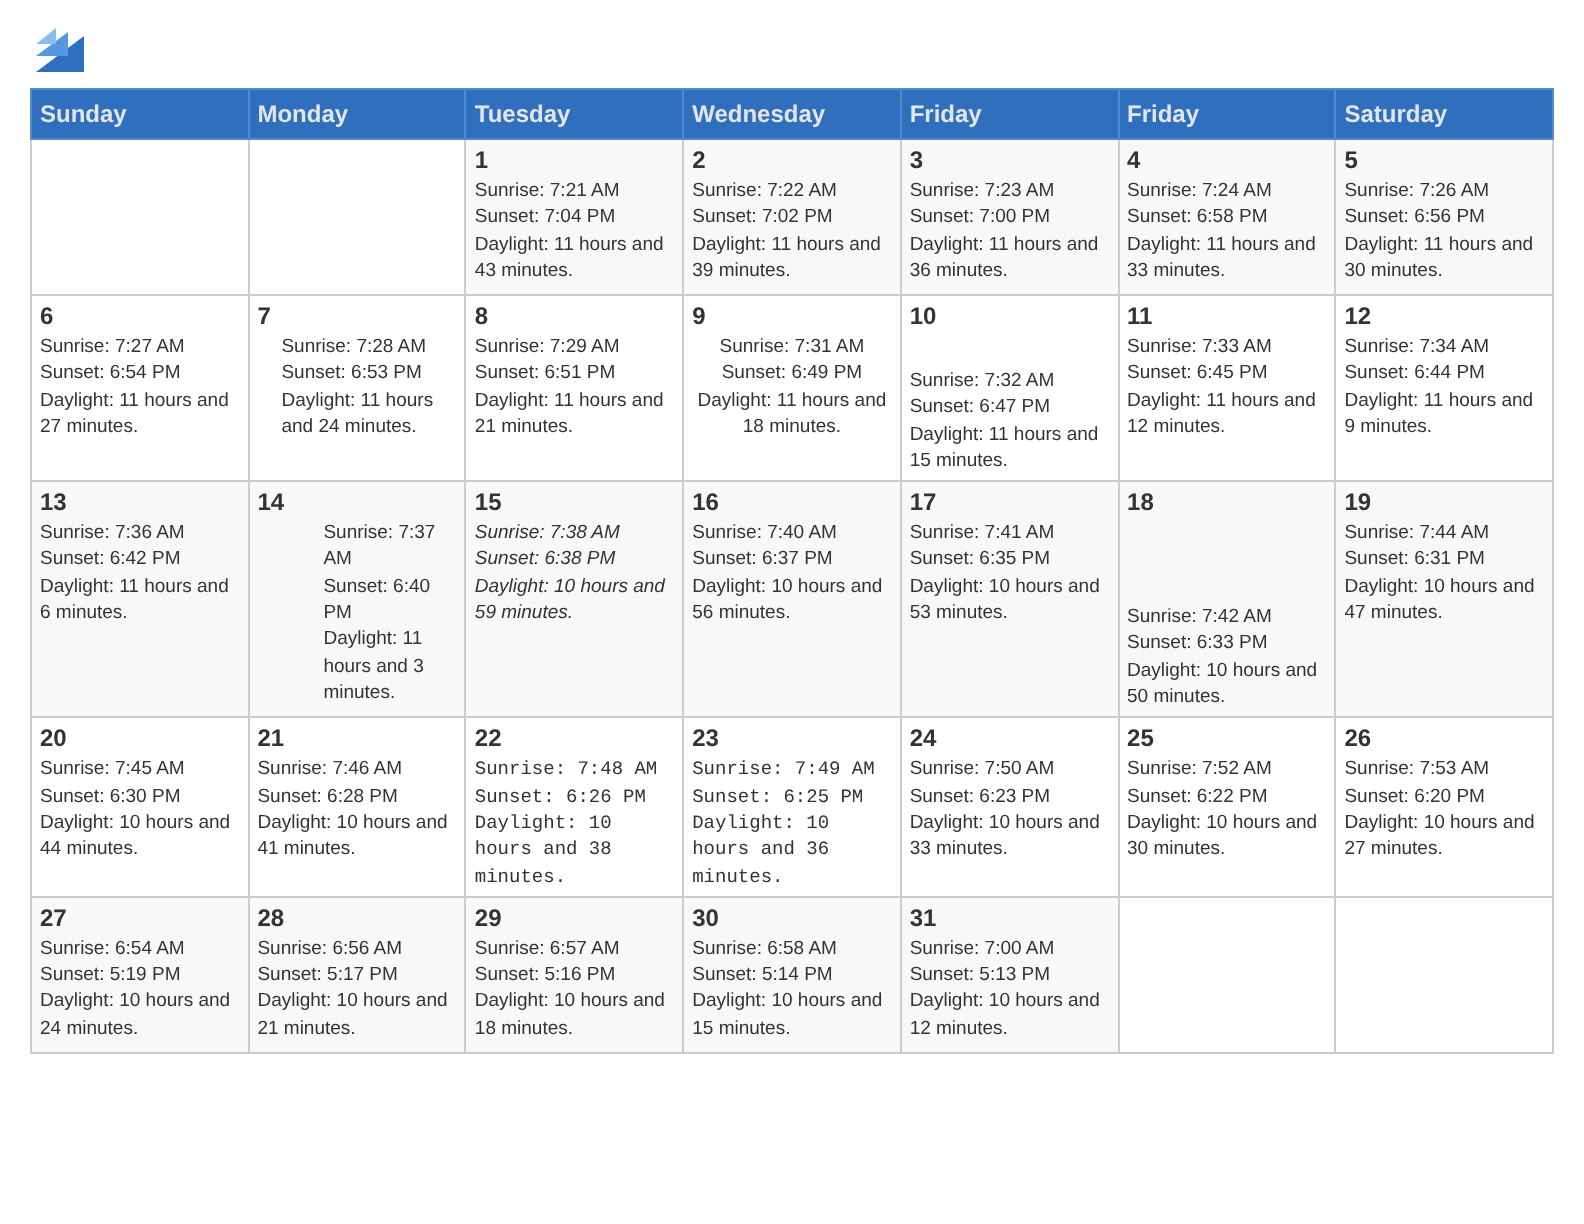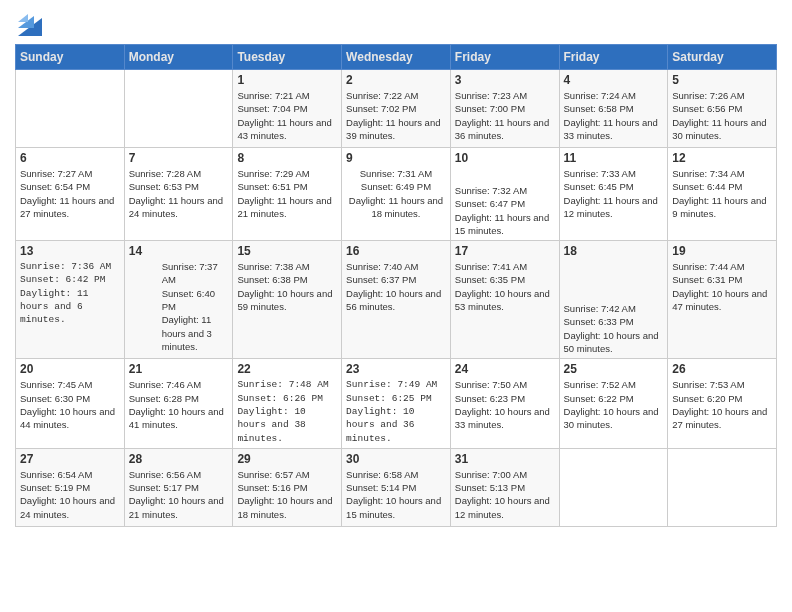--- a/index.html
+++ b/index.html
@@ -170,21 +170,21 @@
         </tr>
         <tr>
           <td>
             <span class="day-num">6</span>
             <div class="cell-info" style="white-space: pre-line;">Sunrise: 7:27 AM
 Sunset: 6:54 PM
 Daylight: 11 hours and 27 minutes.</div>
           </td>
           <td>
             <span class="day-num">7</span>
-            <div class="cell-info" style="white-space: pre-line;">Sunrise: 7:28 AM
+            <div class="cell-info" style="white-space: pre-line; margin-left: 12px;">Sunrise: 7:28 AM
 Sunset: 6:53 PM
 Daylight: 11 hours and 24 minutes.</div>
           </td>
           <td>
             <span class="day-num">8</span>
             <div class="cell-info" style="white-space: pre-line;">Sunrise: 7:29 AM
 Sunset: 6:51 PM
 Daylight: 11 hours and 21 minutes.</div>
           </td>
           <td>
@@ -208,33 +208,33 @@
           <td>
             <span class="day-num">12</span>
             <div class="cell-info" style="white-space: pre-line;">Sunrise: 7:34 AM
 Sunset: 6:44 PM
 Daylight: 11 hours and 9 minutes.</div>
           </td>
         </tr>
         <tr>
           <td>
             <span class="day-num">13</span>
-            <div class="cell-info" style="white-space: pre-line; font-family: Liberation Mono, monospace;">Sunrise: 7:36 AM
+            <div class="cell-info" style="white-space: pre-line;">Sunrise: 7:36 AM
 Sunset: 6:42 PM
 Daylight: 11 hours and 6 minutes.</div>
           </td>
           <td>
             <span class="day-num">14</span>
             <div class="cell-info" style="white-space: pre-line; margin-left: 33px;">Sunrise: 7:37 AM
 Sunset: 6:40 PM
 Daylight: 11 hours and 3 minutes.</div>
           </td>
           <td>
             <span class="day-num">15</span>
-            <div class="cell-info" style="white-space: pre-line;">Sunrise: 7:38 AM
+            <div class="cell-info" style="white-space: pre-line; font-style: italic;">Sunrise: 7:38 AM
 Sunset: 6:38 PM
 Daylight: 10 hours and 59 minutes.</div>
           </td>
           <td>
             <span class="day-num">16</span>
             <div class="cell-info" style="white-space: pre-line;">Sunrise: 7:40 AM
 Sunset: 6:37 PM
 Daylight: 10 hours and 56 minutes.</div>
           </td>
           <td>

